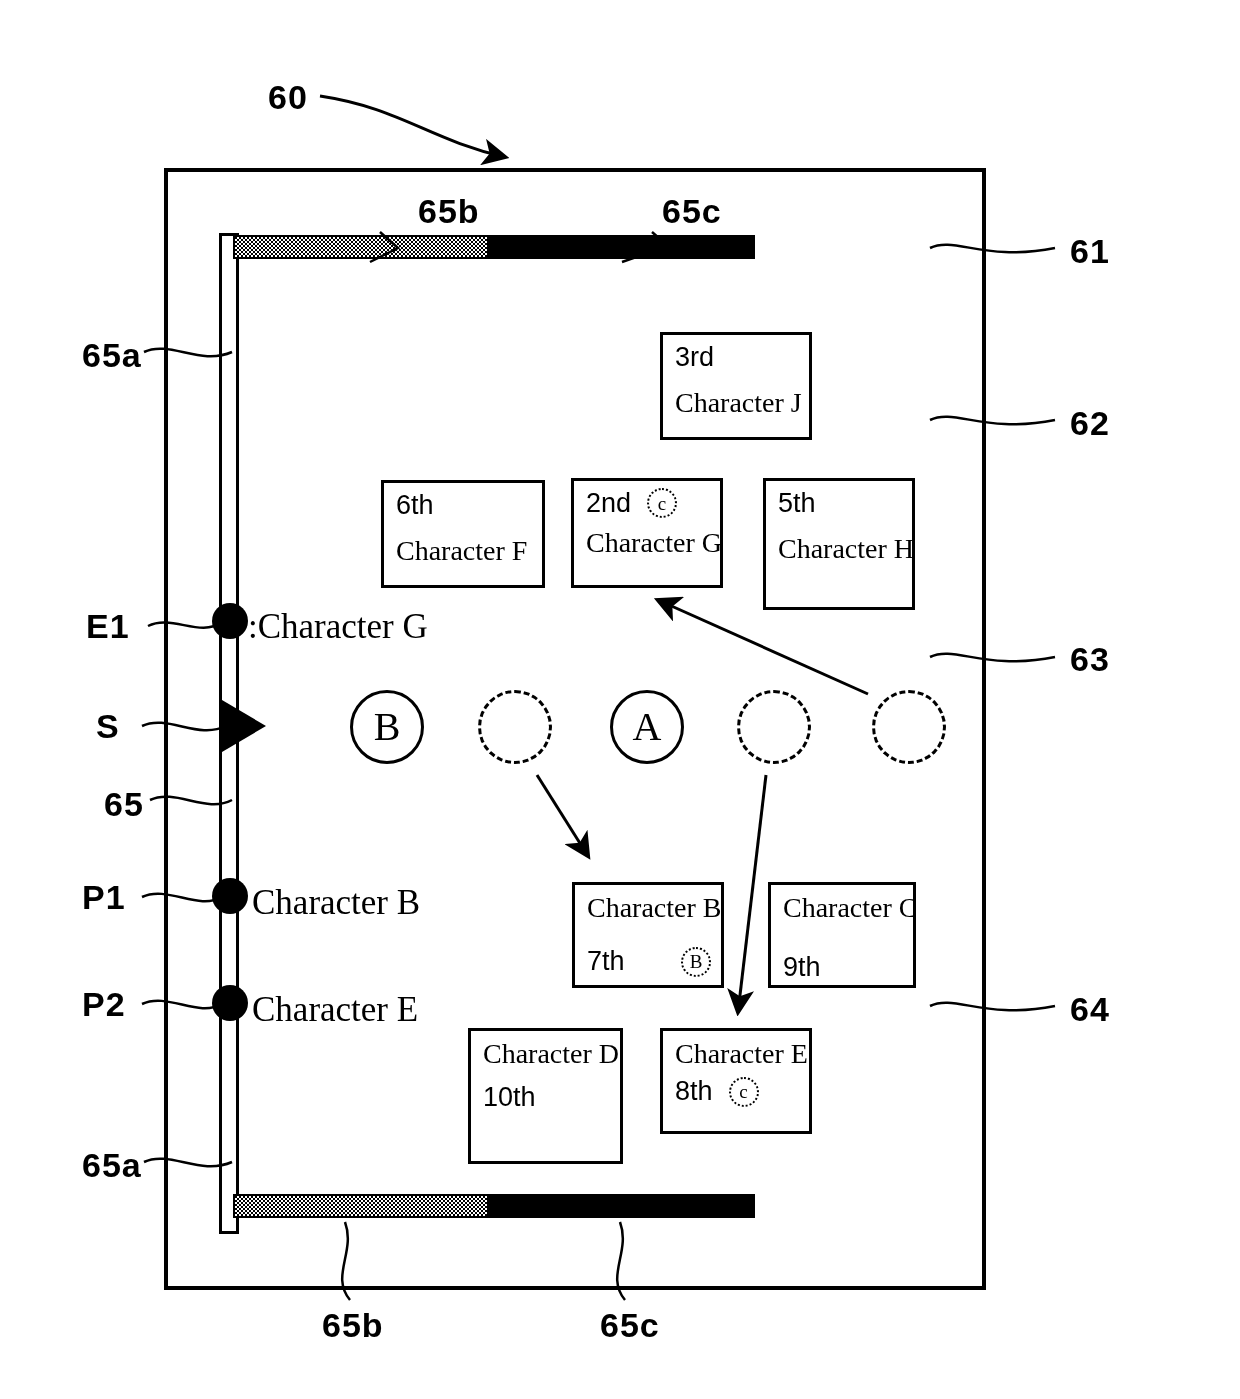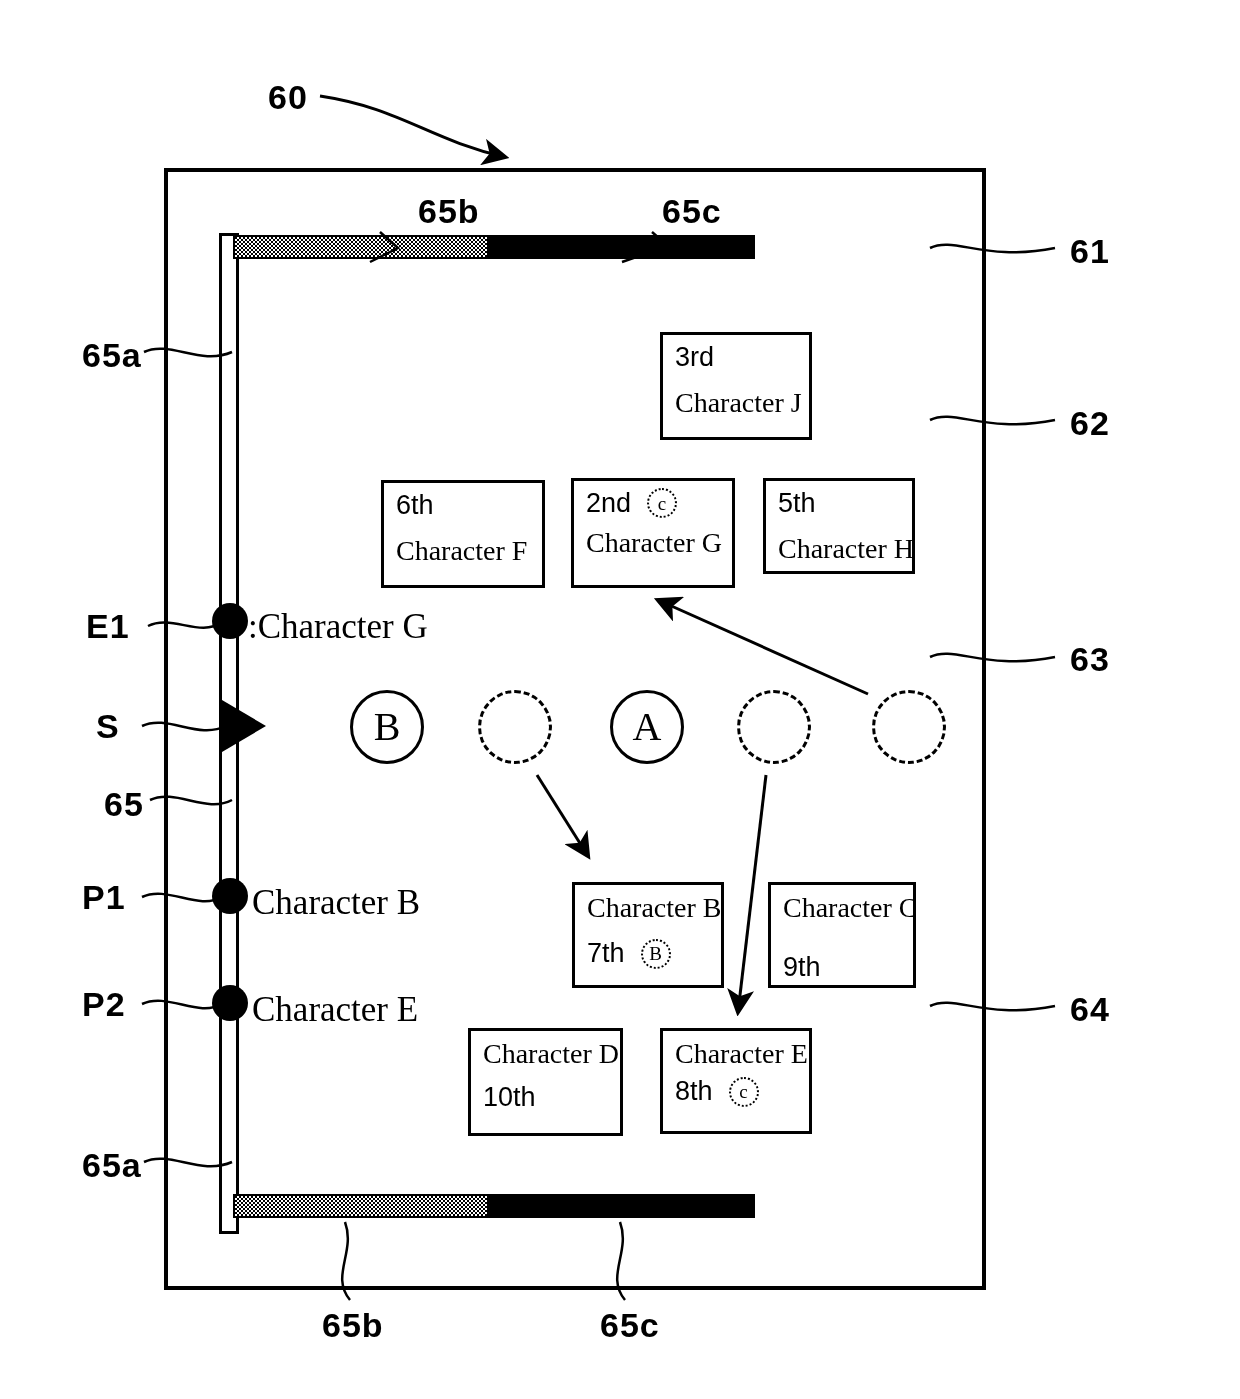--- a/index.html
+++ b/index.html
@@ -122,31 +122,31 @@
 
   <div class="cbox" style="left:381px;top:480px;width:164px;height:108px;">
     <div class="l1">
         <span class="rank">6th</span>
       </div>
     <div class="l2" style="margin-top:12px;">
         <span class="cname">Character F</span>
       </div>
   </div>
 
-  <div class="cbox" style="left:571px;top:478px;width:164px;height:110px;">
+  <div class="cbox" style="left:571px;top:478px;width:152px;height:110px;">
     <div class="l1">
       <span class="rank">2nd</span>
       <span class="minicirc">c</span>
     </div>
     <div class="l2" style="margin-top:6px;">
         <span class="cname">Character G</span>
       </div>
   </div>
 
-  <div class="cbox" style="left:763px;top:478px;width:152px;height:96px;">
+  <div class="cbox" style="left:763px;top:478px;width:152px;height:132px;">
     <div class="l1">
         <span class="rank">5th</span>
       </div>
     <div class="l2" style="margin-top:12px;">
         <span class="cname">Character H</span>
       </div>
   </div>
 
   <div class="bigcirc solid" style="left:350px;top:690px;">
     <span>B</span>
@@ -162,36 +162,36 @@
   </div>
   <div class="bigcirc dashed" style="left:872px;top:690px;">
     <span></span>
   </div>
 
 
   <div class="cbox" style="left:572px;top:882px;width:152px;height:106px;">
     <div class="l1">
         <span class="cname">Character B</span>
       </div>
-    <div class="l2" style="margin-top:12px;">
+    <div class="l2" style="margin-top:20px;justify-content:space-between;">
       <span class="rank">7th</span>
       <span class="minicirc">B</span>
     </div>
   </div>
 
   <div class="cbox" style="left:768px;top:882px;width:148px;height:106px;">
     <div class="l1">
         <span class="cname">Character C</span>
       </div>
     <div class="l2" style="margin-top:26px;text-align:center;">
         <span class="rank">9th</span>
       </div>
   </div>
 
-  <div class="cbox" style="left:468px;top:1028px;width:155px;height:108px;">
+  <div class="cbox" style="left:468px;top:1028px;width:155px;height:136px;">
     <div class="l1">
         <span class="cname">Character D</span>
       </div>
     <div class="l2" style="margin-top:10px;">
         <span class="rank">10th</span>
       </div>
   </div>
 
   <div class="cbox" style="left:660px;top:1028px;width:152px;height:106px;">
     <div class="l1">

